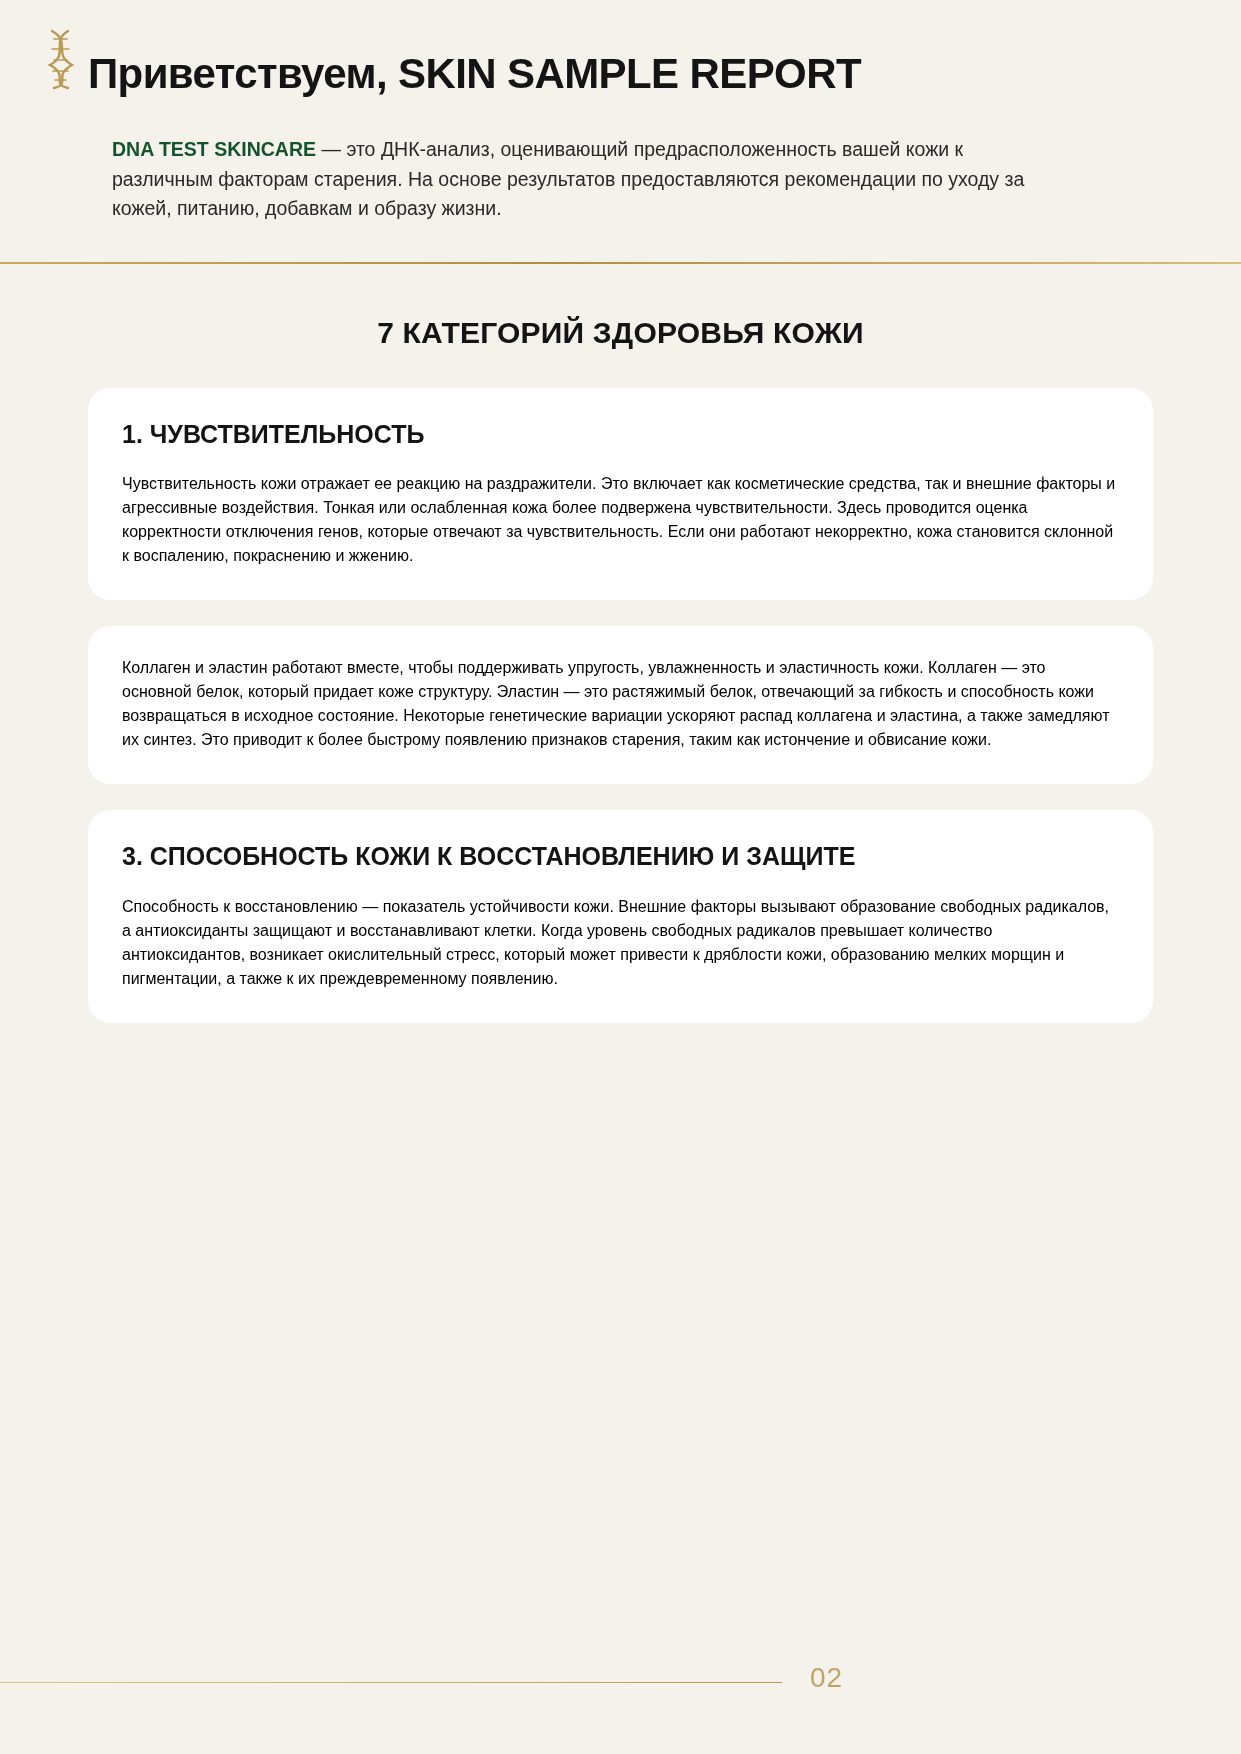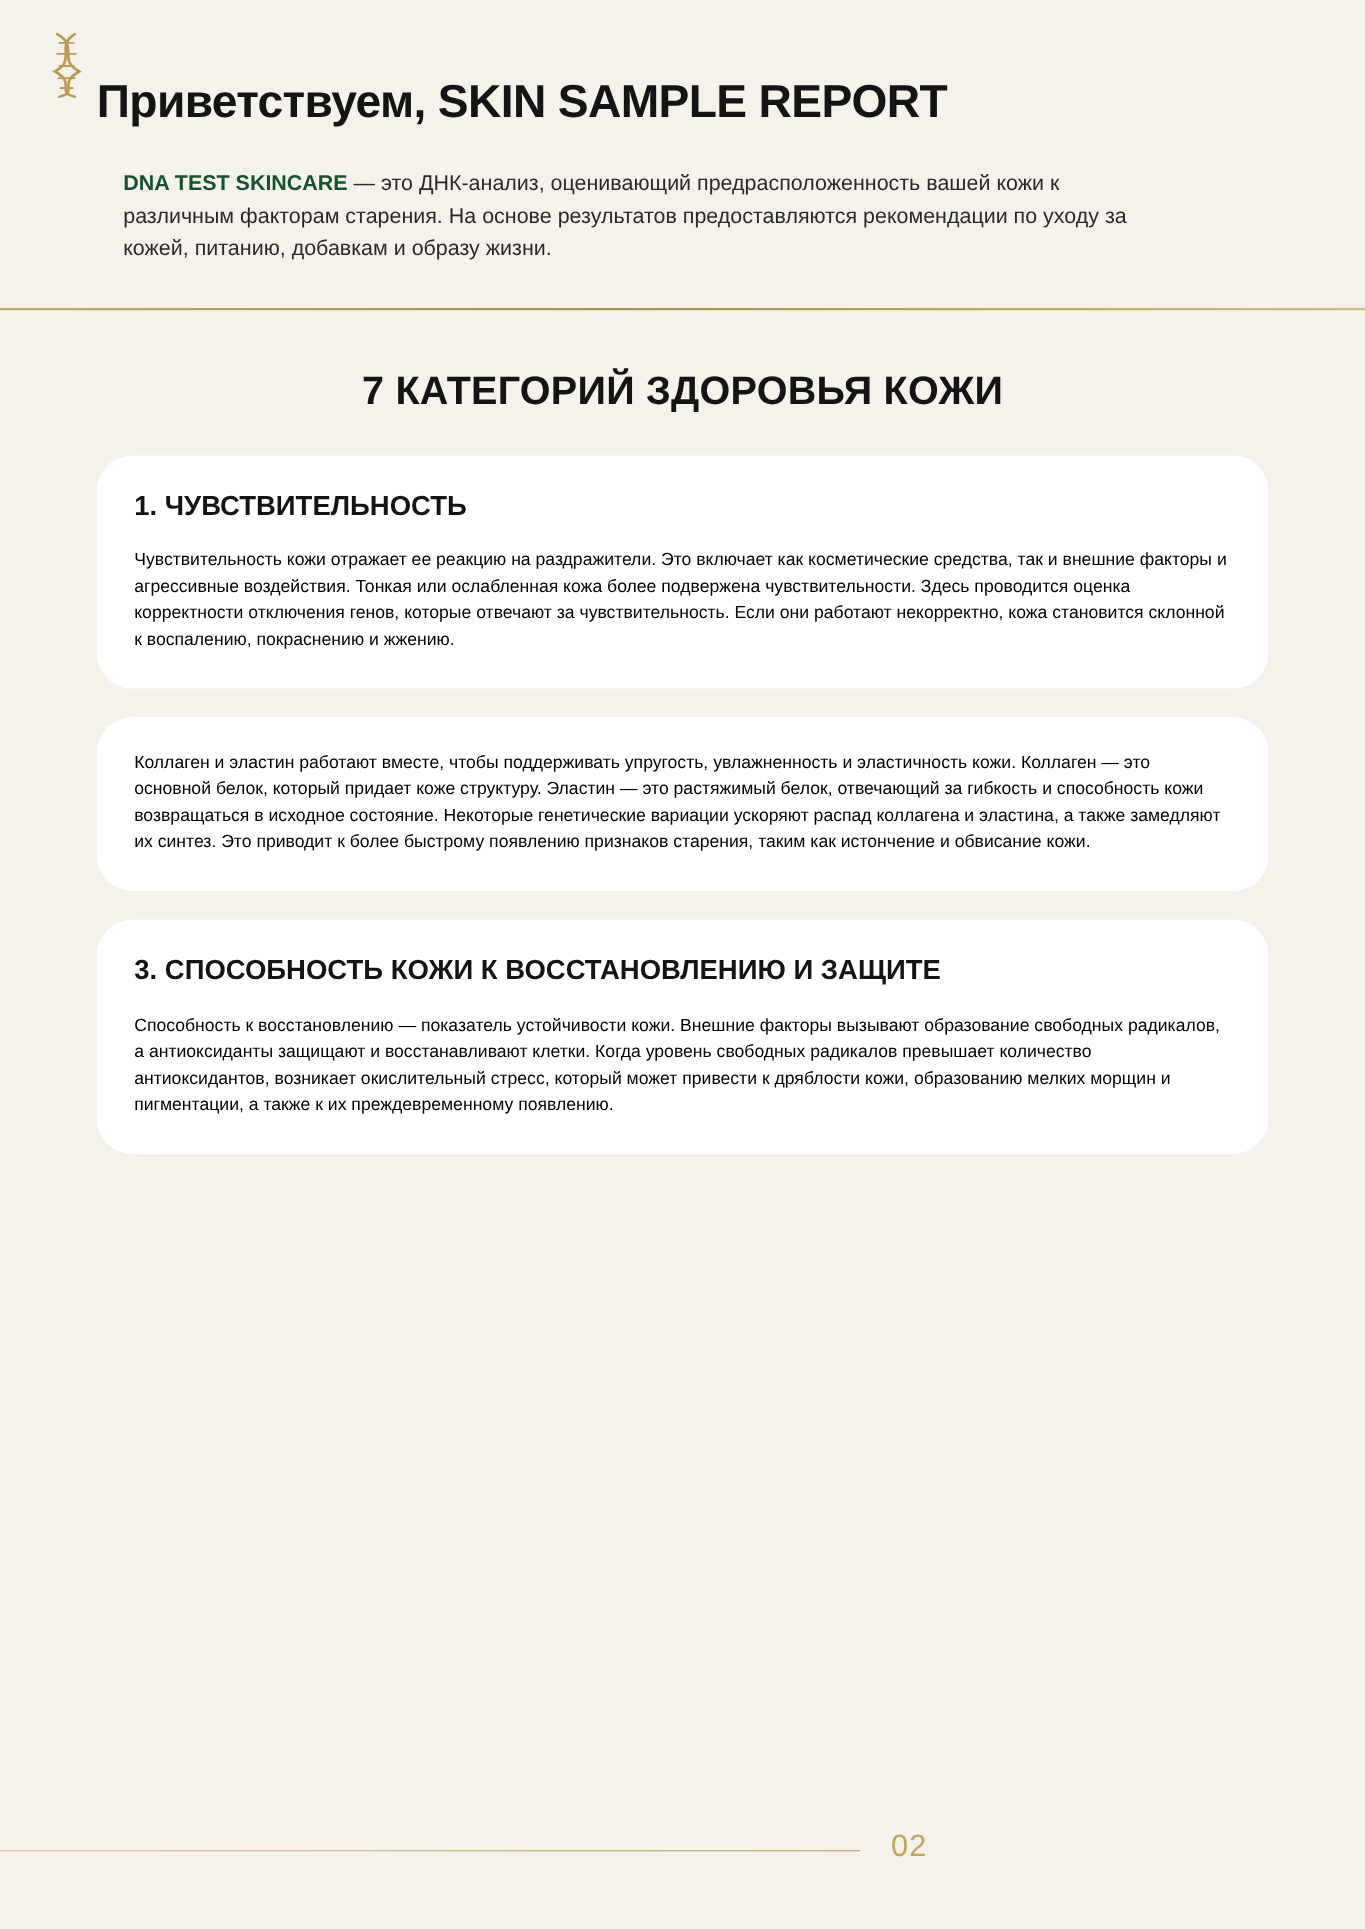--- a/index.html
+++ b/index.html
@@ -34,21 +34,21 @@
     top: 28px;
     width: 40px;
     height: 62px;
   }
 
   .title {
     font-size: 42px;
     font-weight: bold;
     letter-spacing: -0.6px;
     margin: 0;
-    padding-top: 68px;
+    padding-top: 50px;
     line-height: 1.12;
     color: #141414;
   }
 
   .subtitle {
     font-size: 25px;
     font-weight: bold;
     line-height: 1.32;
     margin: 18px 0 0 0;
     max-width: 910px;
@@ -98,37 +98,37 @@
   .gold-divider {
     margin-top: 38px;
     height: 2px;
     width: 100%;
     background: linear-gradient(90deg, #caa85c 0%, #b08f44 45%, #d8bd7c 100%);
   }
 
   
   .section-title {
     text-align: center;
-    font-size: 36px;
+    font-size: 30px;
     font-weight: bold;
     letter-spacing: 0.2px;
     margin: 52px 0 0 0;
     color: #141414;
   }
 
   .cards {
     margin: 38px 88px 0 88px;
     display: flex;
     flex-direction: column;
     gap: 26px;
   }
 
   .card {
     background: #ffffff;
-    border-radius: 32px;
+    border-radius: 22px;
     padding: 30px 34px 32px 34px;
   }
   .card h3 {
     margin: 0 0 22px 0;
     font-size: 25px;
     font-weight: bold;
     line-height: 1.3;
     color: #141414;
   }
   .card p {

